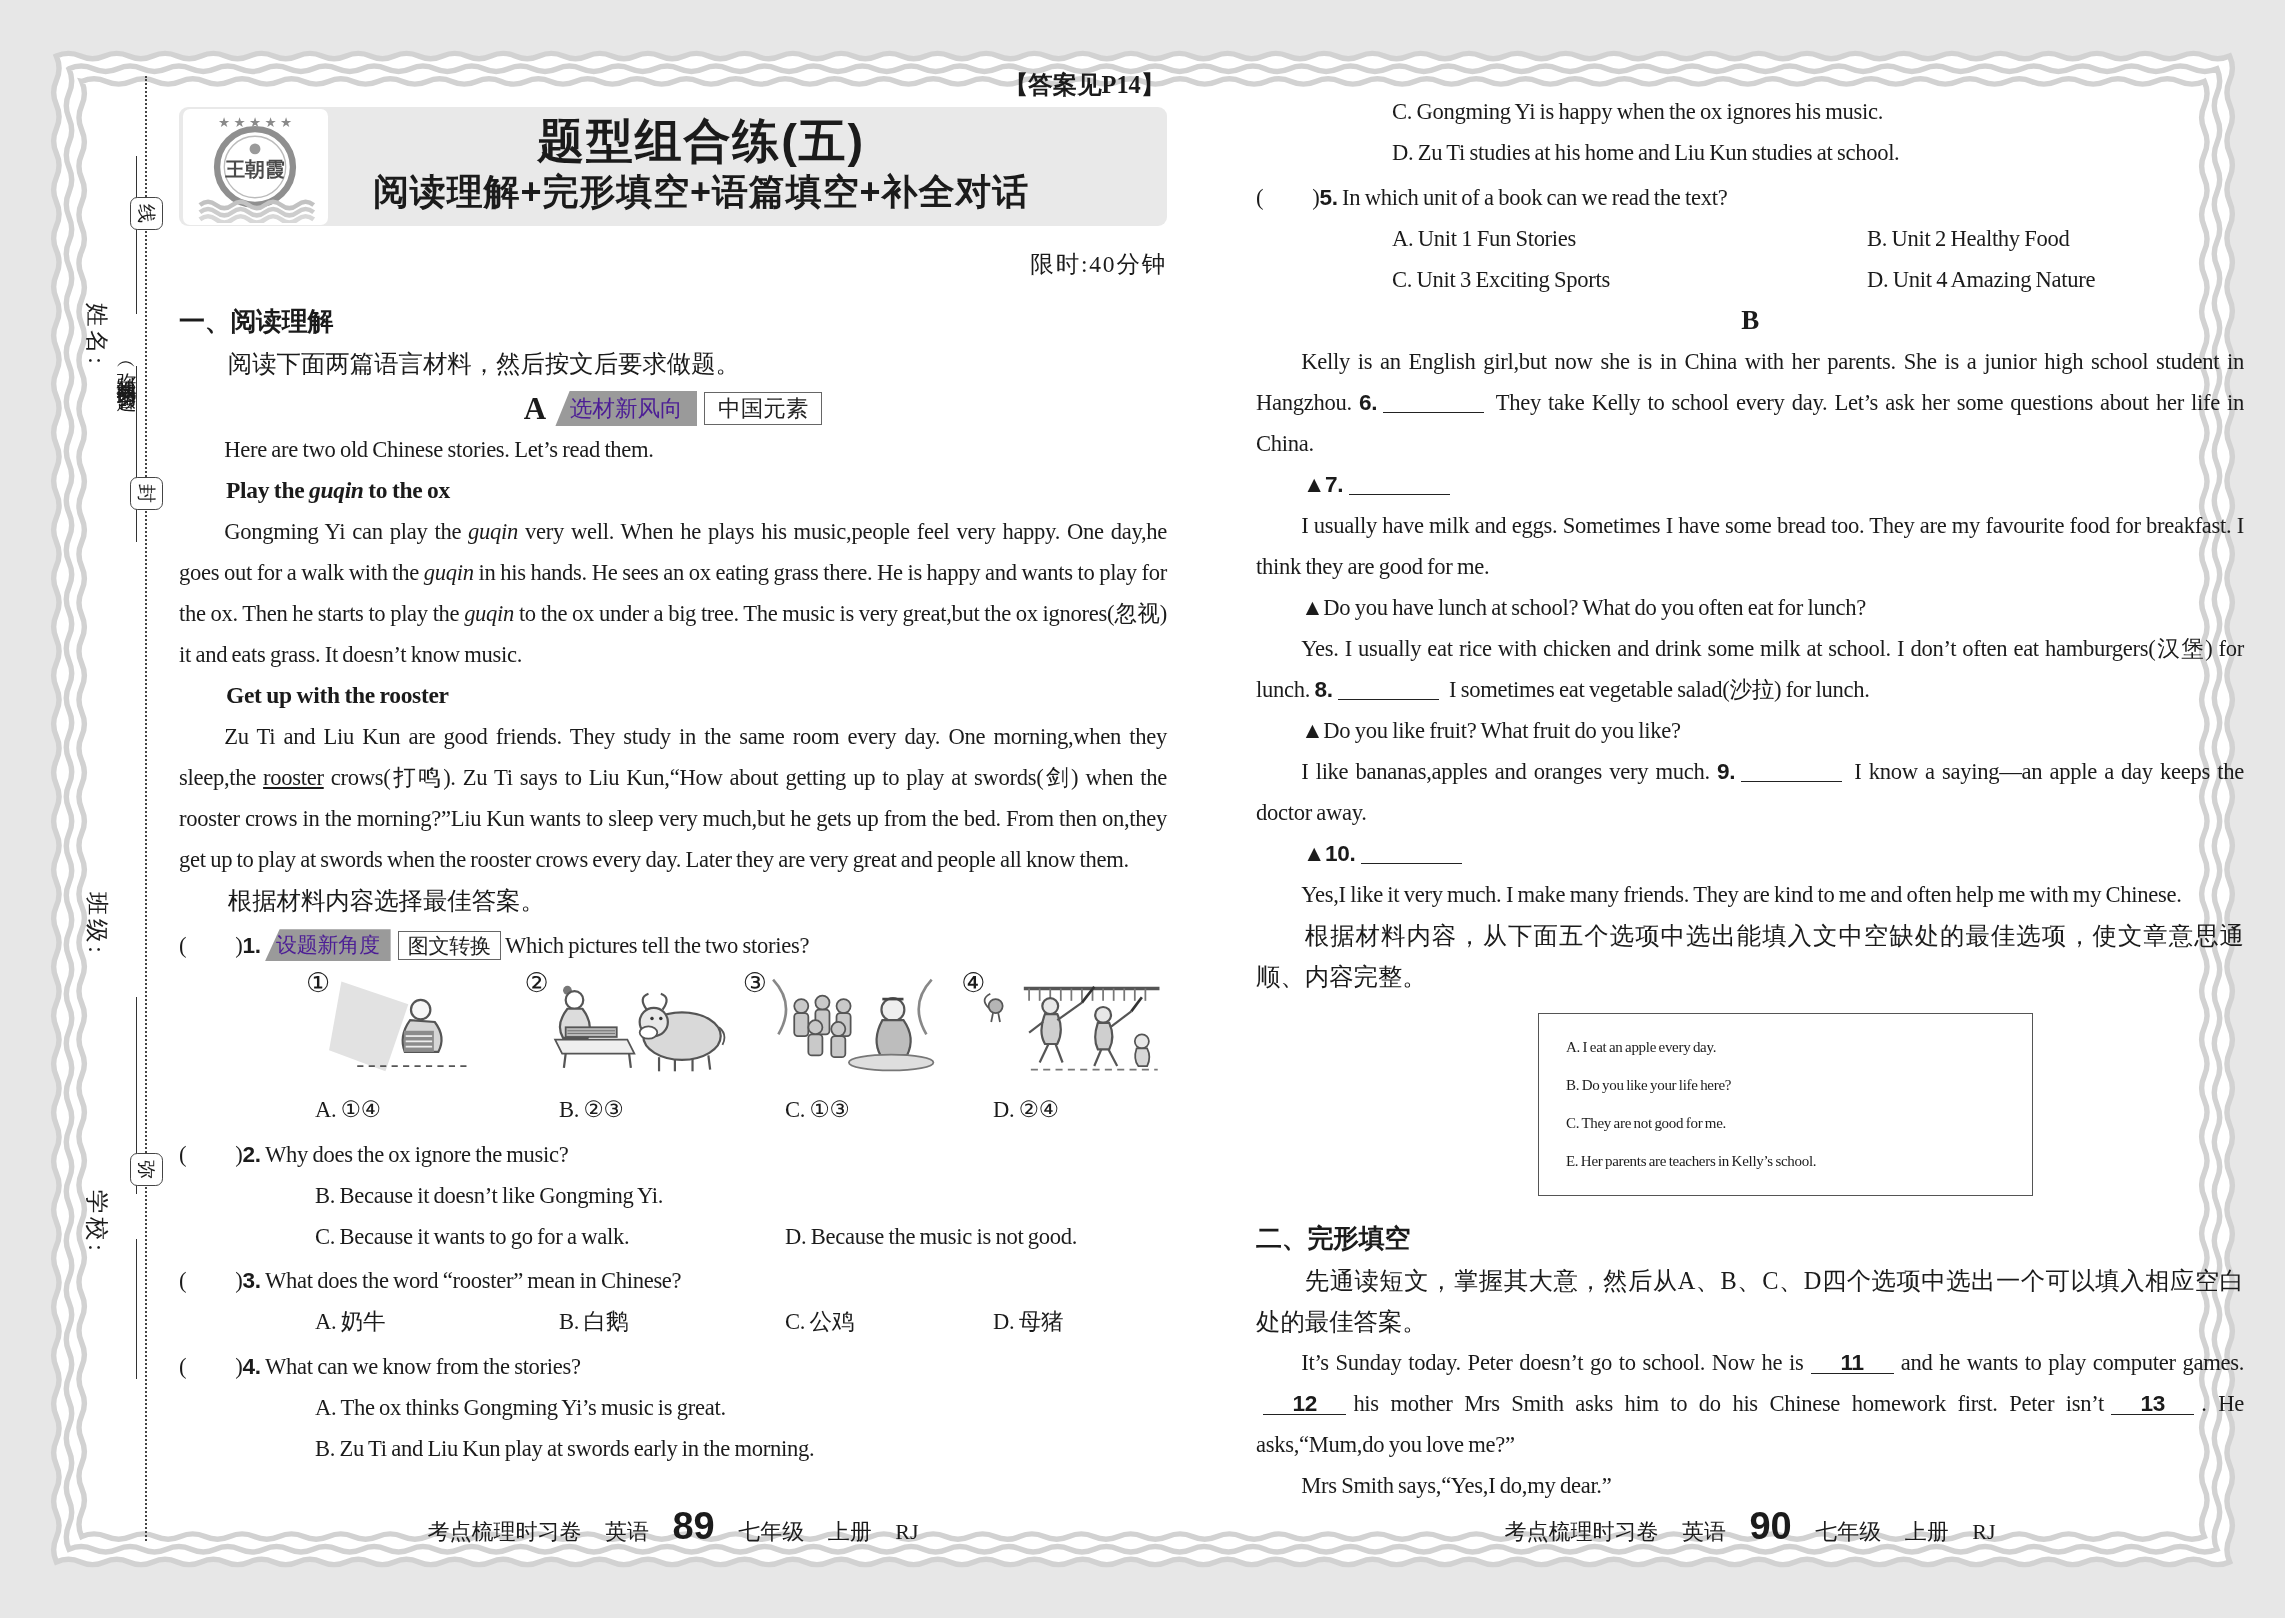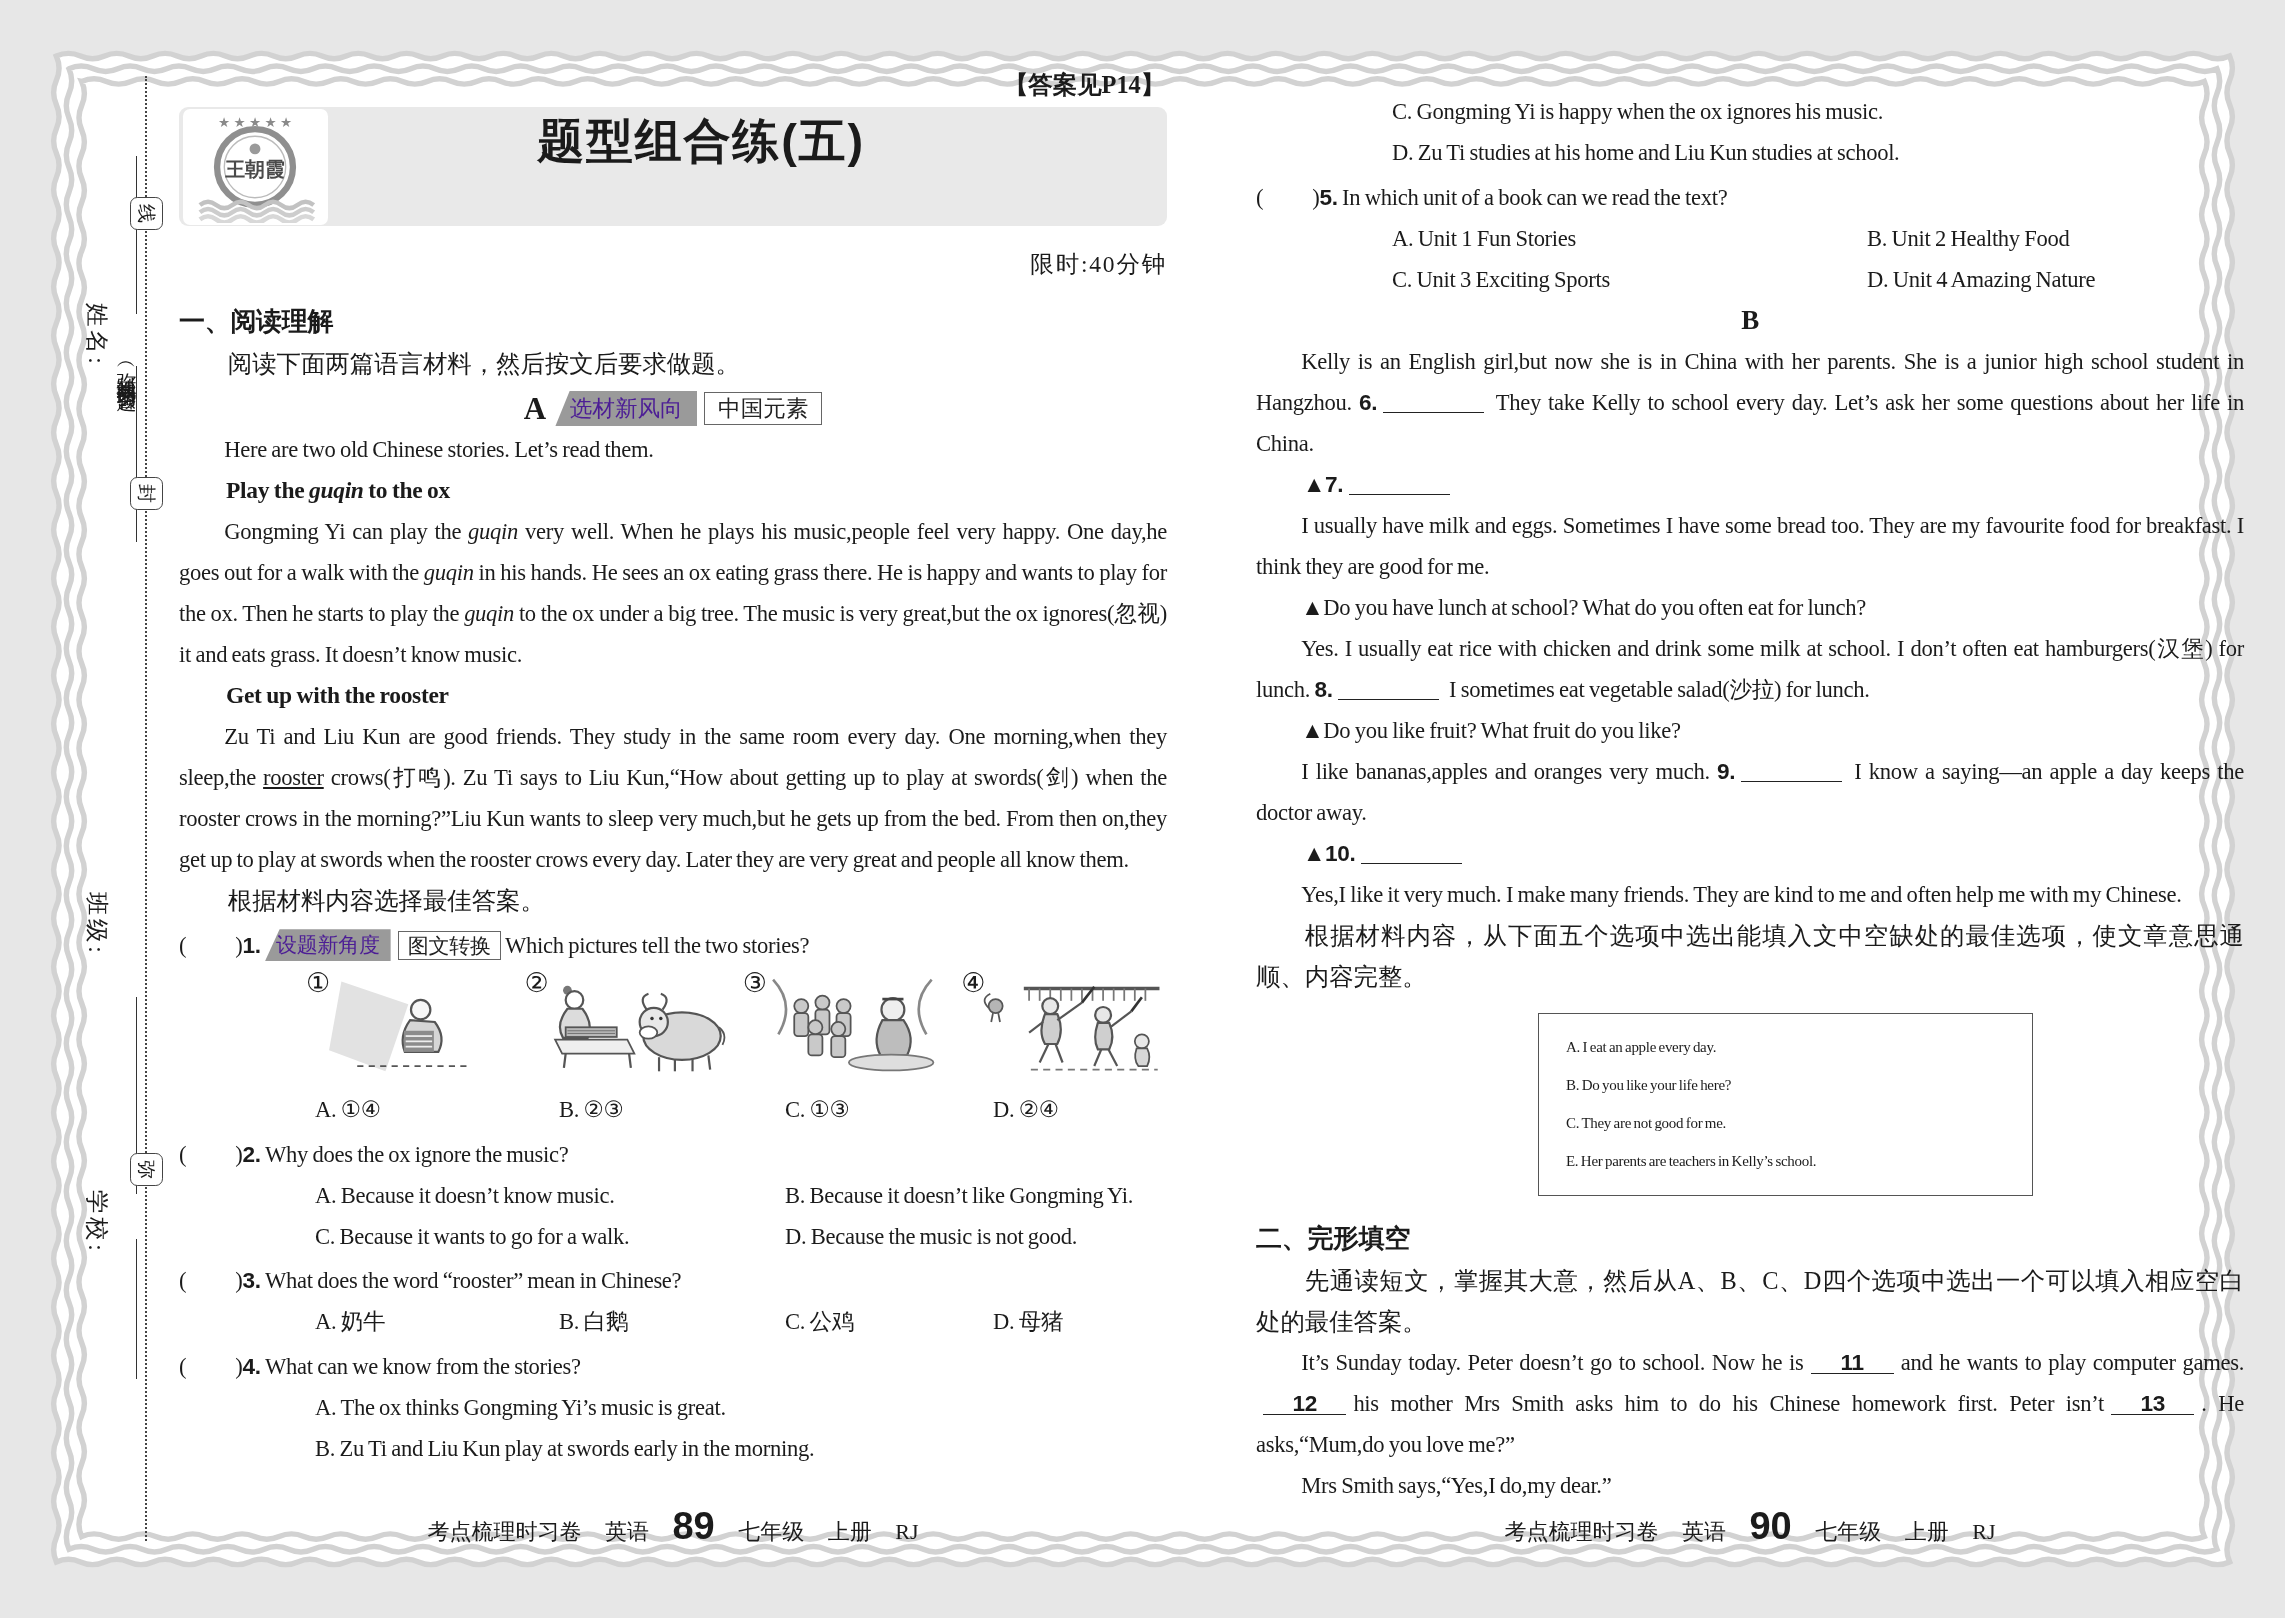--- a/index.html
+++ b/index.html
@@ -108,20 +108,21 @@
   <div class="seal-badge" style="top:477px;">封</div>
   <div class="seal-badge" style="top:1153px;">弥</div>
 
   <div id="left-col" class="col">
 
     <div class="ans-ref">【答案见P14】</div>
 
     <div class="hdr-box">
       <div class="hdr-titles">
         <div class="hdr-title">题型组合练(五)</div>
+        <div class="hdr-sub">阅读理解+完形填空+语篇填空+补全对话</div>
       </div>
       <div class="logo-wrap">
         <svg width="136" height="112" viewBox="0 0 150 124">
           <text x="75" y="18" font-size="15" fill="#8a8a8a" text-anchor="middle">★ ★ ★ ★ ★</text>
           <circle cx="75" cy="62" r="42" fill="#fff" stroke="#8f8f8f" stroke-width="7"></circle>
           <circle cx="75" cy="62" r="34" fill="none" stroke="#bbb" stroke-width="1.5"></circle>
           <circle cx="75" cy="42" r="6" fill="#9a9a9a"></circle>
           <text x="75" y="72" font-size="22" font-weight="bold" fill="#4a4a4a" text-anchor="middle">王朝霞</text>
           <path d="M14 104 q9 -7 18 0 t18 0 t18 0 t18 0 t18 0 t18 0 t18 0" fill="none" stroke="#c2c2c2" stroke-width="5"></path>
           <path d="M14 112 q9 -7 18 0 t18 0 t18 0 t18 0 t18 0 t18 0 t18 0" fill="none" stroke="#cdcdcd" stroke-width="5"></path>
@@ -262,21 +263,20 @@
 
     <div class="opt-row" style="margin-top:9px;">
       <span class="o" style="width:244px;">A. ①④</span>
       <span class="o" style="width:226px;">B. ②③</span>
       <span class="o" style="width:208px;">C. ①③</span>
       <span class="o">D. ②④</span>
     </div>
 
     <p class="q-line noind"><span class="lead">(           )</span><span class="n">2.</span>&nbsp;<span>Why does the ox ignore the music?</span></p>
     <div class="opt-row">
-      <span class="o" style="width:470px;">A. Because it doesn’t know music.</span>
       <span class="o">B. Because it doesn’t like Gongming Yi.</span>
     </div>
     <div class="opt-row">
       <span class="o" style="width:470px;">C. Because it wants to go for a walk.</span>
       <span class="o">D. Because the music is not good.</span>
     </div>
 
     <p class="q-line noind"><span class="lead">(           )</span><span class="n">3.</span>&nbsp;<span>What does the word “rooster” mean in Chinese?</span></p>
     <div class="opt-row">
       <span class="o" style="width:244px;">A. 奶牛</span>

